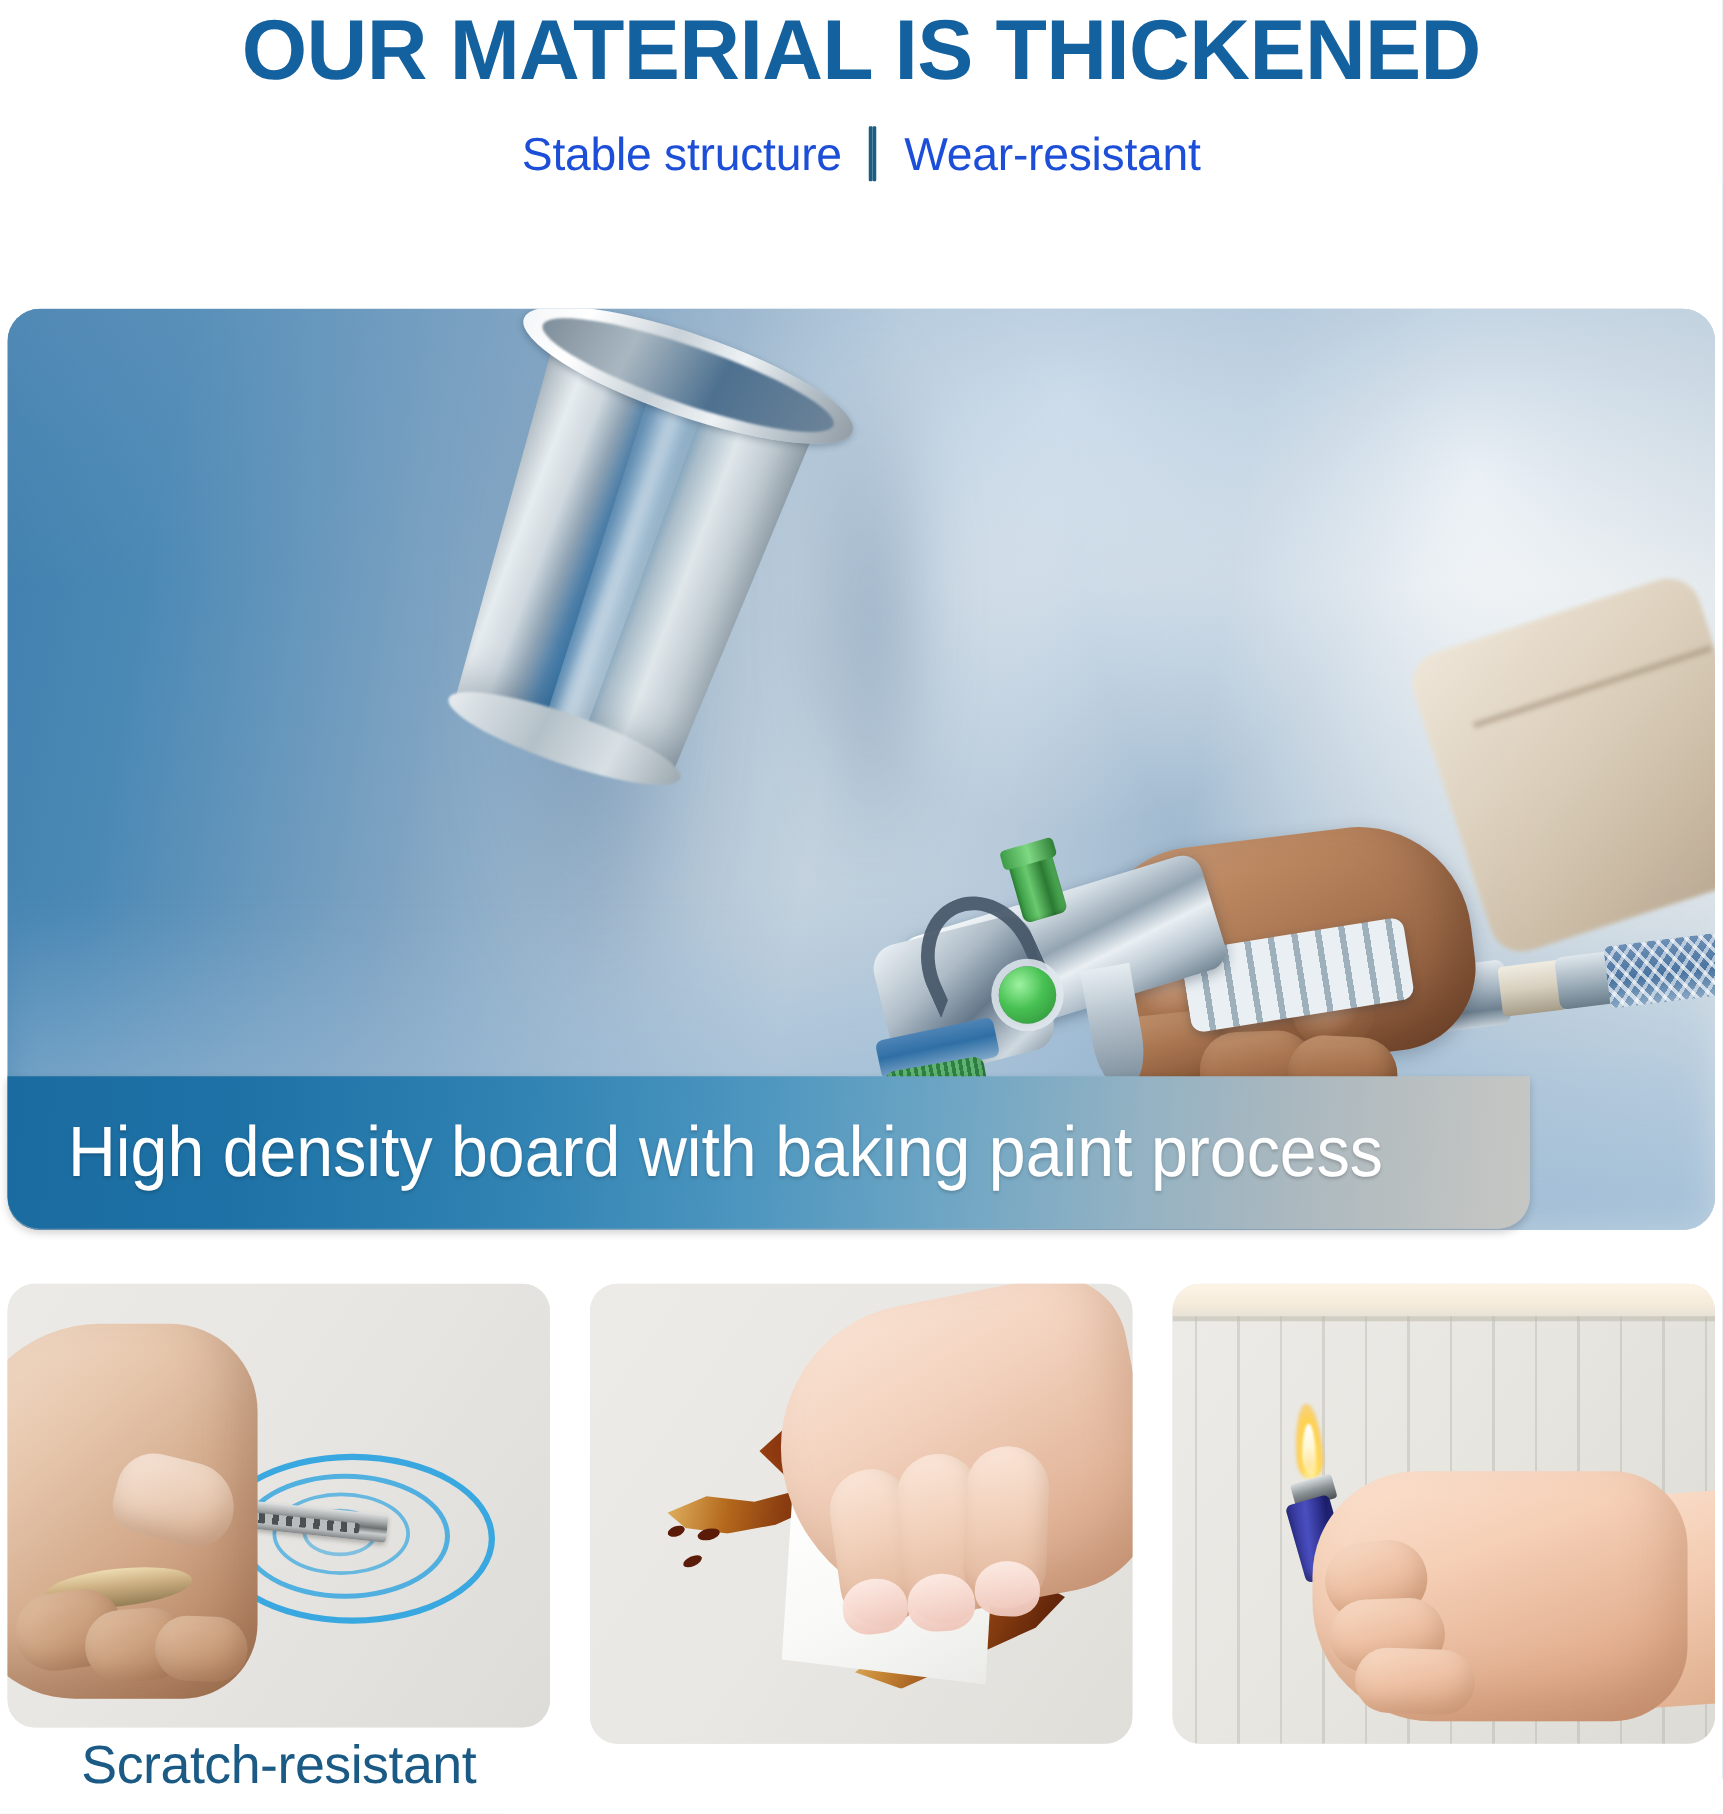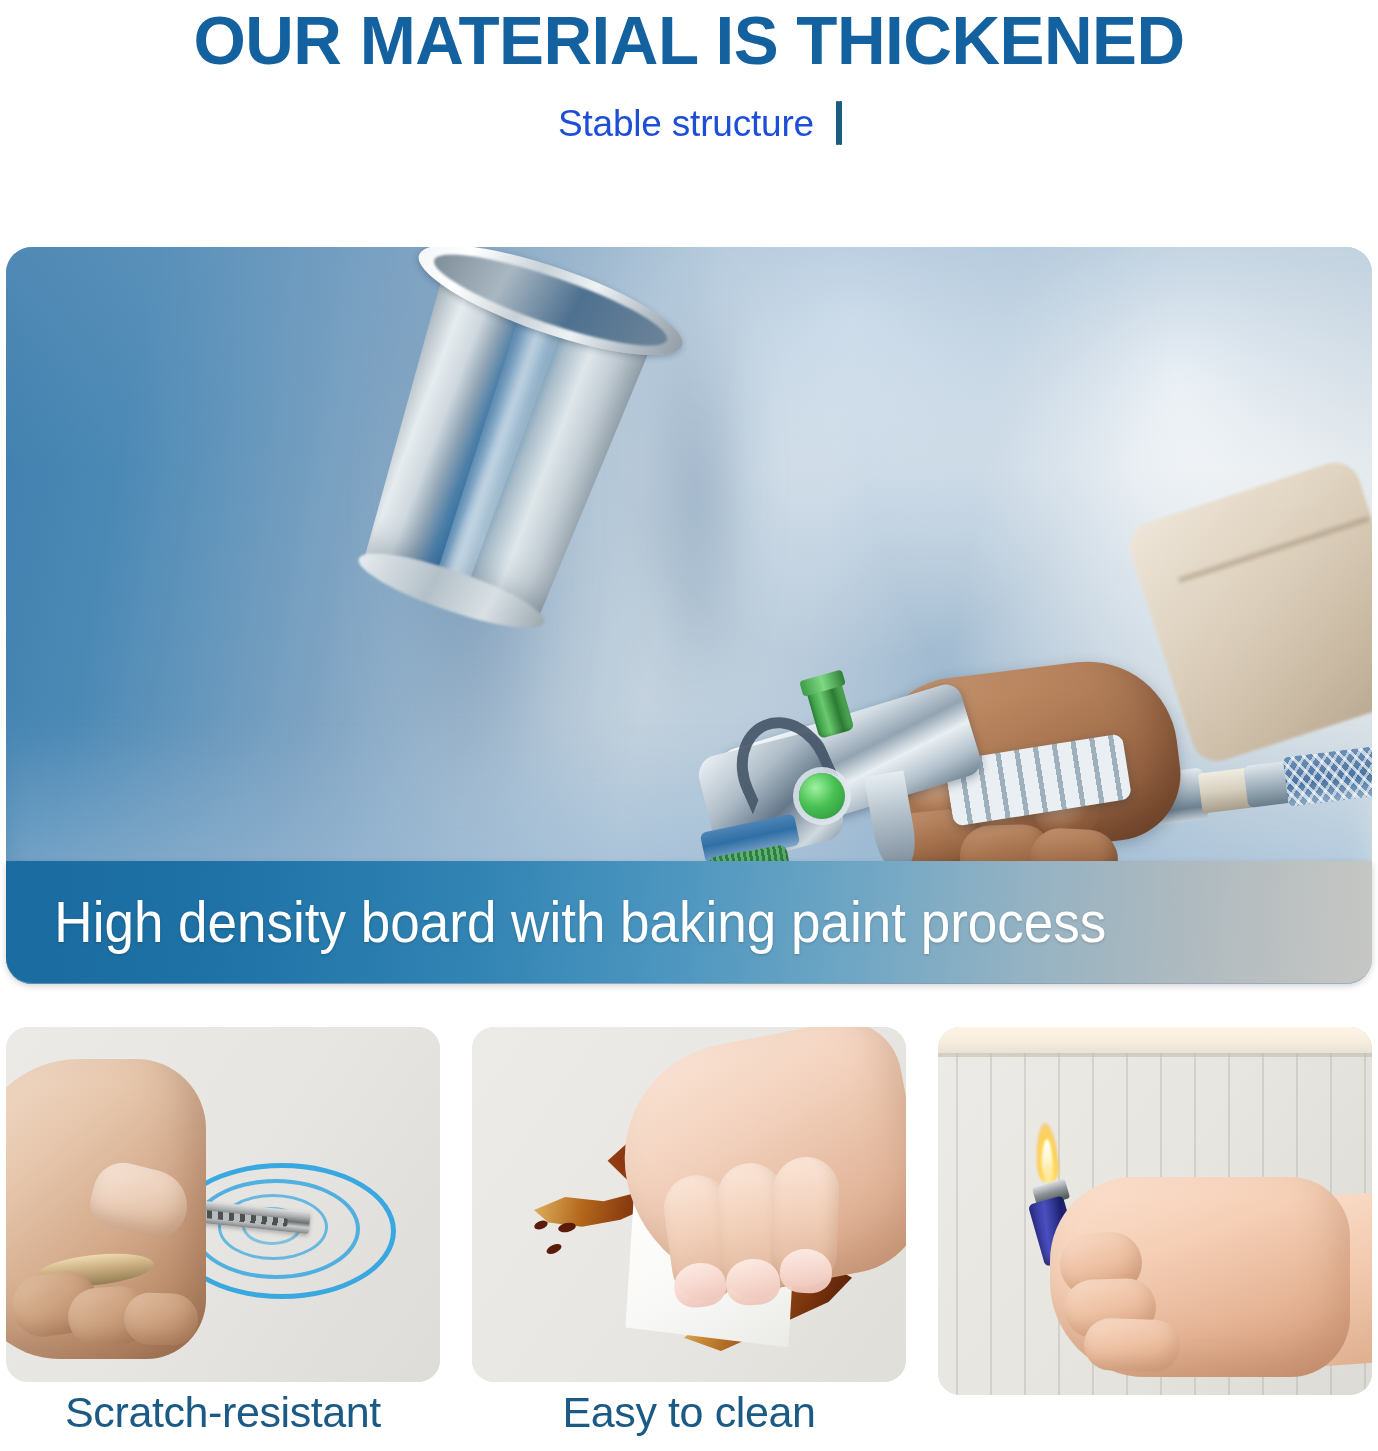--- a/index.html
+++ b/index.html
@@ -382,21 +382,21 @@
     background: rgba(150,132,108,0.5);
     transform: rotate(-18deg);
     filter: blur(2px);
   }
 
   
   .hero-caption {
     position: absolute;
     left: 6px;
     top: 861px;
-    width: 1366px;
+    width: 1218px;
     height: 122px;
     border-radius: 0 0 26px 26px;
     background: linear-gradient(95deg,
       #1a6ba0 0%,
       #1e72a6 16%,
       #2f82b2 33%,
       #4b95bf 48%,
       #6fa6c4 62%,
       #93b2c3 74%,
       #aab8bf 84%,
@@ -674,20 +674,21 @@
 </style>
 </head>
 <body>
 
 <div class="header">
   <h1 class="headline">OUR MATERIAL IS THICKENED</h1>
   <div class="subline">
     <span class="subline-item">Stable structure</span>
     <span class="subline-divider"></span>
     <span class="subline-divider"></span>
+    <span class="subline-item">Wear-resistant</span>
   </div>
 </div>
 
 <div class="hero">
   <div class="hero-bg"></div>
   <div class="hero-blur-col"></div>
   <div class="hero-blur-col2"></div>
   <div class="hero-floor"></div>
   <div class="hero-bg2"></div>
 
@@ -770,21 +771,20 @@
       <div class="p2-stain-c"></div>
       <div class="p2-cloth"></div>
       <div class="p2-hand"></div>
       <div class="p2-finger" style="left:196px;top:148px;width:66px;height:126px;transform:rotate(-8deg);"></div>
       <div class="p2-finger" style="left:248px;top:136px;width:66px;height:136px;transform:rotate(-4deg);"></div>
       <div class="p2-finger" style="left:300px;top:130px;width:66px;height:130px;transform:rotate(2deg);"></div>
       <div class="p2-nail" style="left:202px;top:236px;width:52px;height:44px;transform:rotate(-8deg);"></div>
       <div class="p2-nail" style="left:254px;top:232px;width:54px;height:46px;transform:rotate(-3deg);"></div>
       <div class="p2-nail" style="left:308px;top:222px;width:52px;height:44px;transform:rotate(3deg);"></div>
     </div>
-    <div class="panel-caption">Easy to clean</div>
   </div>
 
   <div class="panel">
     <div class="panel-img">
       <div class="p3-bg"></div>
       <div class="p3-topband"></div>
       <div class="p3-topedge"></div>
       <div class="p3-flame"></div>
       <div class="p3-flame-core"></div>
       <div class="p3-lighter-top"></div>

